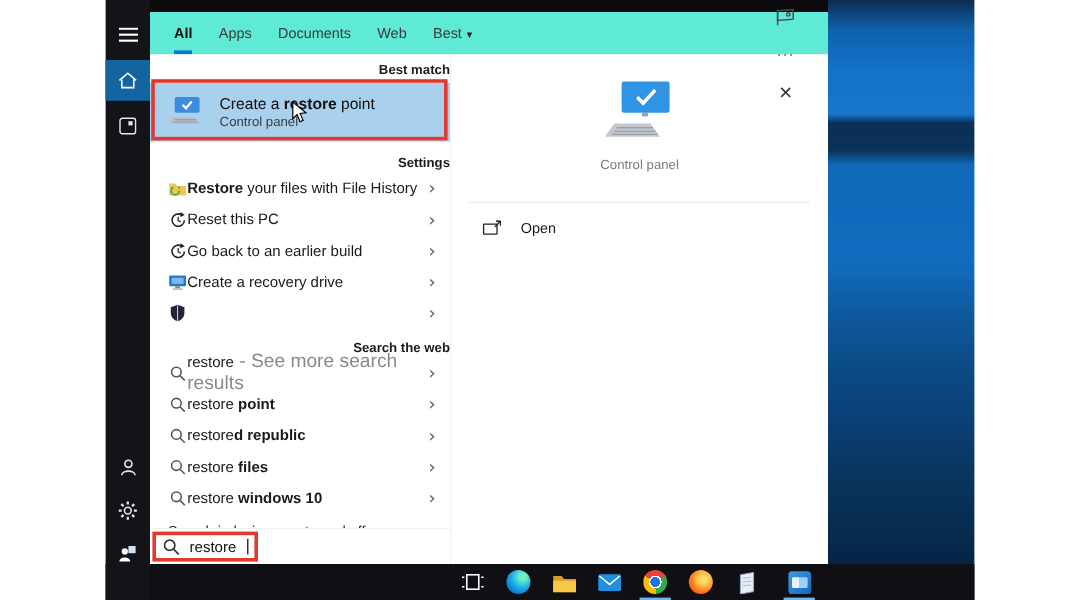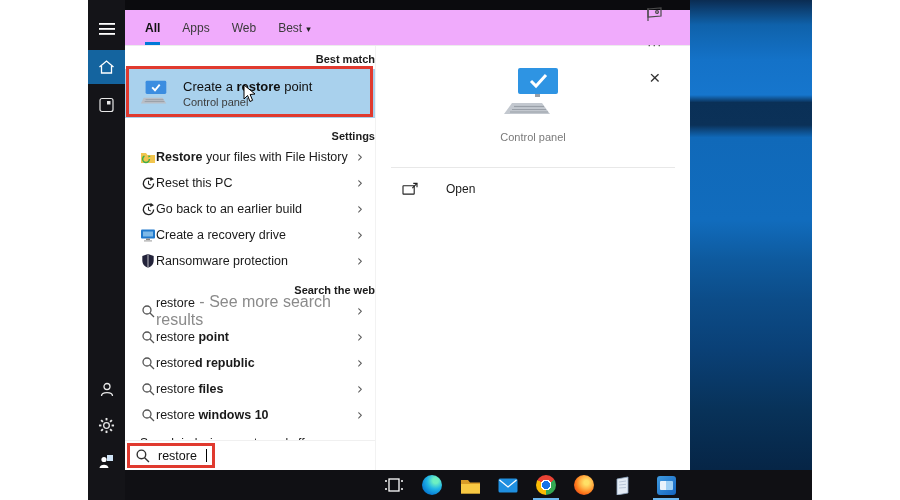--- a/index.html
+++ b/index.html
@@ -11,21 +11,21 @@
   .side-rail { position:absolute; left:88px; top:0; width:37px; height:500px; background:#141418; z-index:6; }
   .rail-btn { position:absolute; left:0; width:37px; height:34px; display:flex; align-items:center; justify-content:center; cursor:pointer; }
   .rail-btn.selected { background:#14649f; }
 
   
   .top-strip { position:absolute; left:125px; top:0; width:565px; height:10px; background:#0b0b0e; }
   .desktop { position:absolute; left:690px; top:0; width:122px; height:500px;
     background:linear-gradient(180deg,#0b2c52 0%,#0f62ab 5%,#1472c8 12%,#1676cd 19%,#0a3057 20.5%,#0b3158 25%,#1069b9 27.5%,#116cbd 44%,#0e5a9e 52%,#0c4c88 60%,#0a4076 70%,#083259 82%,#062546 94%,#05203f 100%); }
 
   
-  .search-header { position:absolute; left:125px; top:10px; width:565px; height:35px; background:#f0abfc; display:flex; align-items:center; padding:0 15px 0 20px; box-shadow:0 1px 0 #ececec; z-index:5; }
+  .search-header { position:absolute; left:125px; top:10px; width:565px; height:35px; background:#5eead4; display:flex; align-items:center; padding:0 15px 0 20px; box-shadow:0 1px 0 #ececec; z-index:5; }
   .tabs { display:flex; align-items:center; gap:22px; height:100%; }
   .tab { font-size:12px; color:#3a3a3a; height:100%; display:flex; align-items:center; padding-top:4px; border-bottom:3px solid transparent; cursor:pointer; }
   .tab.active { font-weight:bold; color:#111; border-bottom-color:#0078d7; }
   .tab .caret::after { content:"▾"; font-size:9px; margin-left:4px; color:#222; }
   .header-right { margin-left:auto; display:flex; align-items:center; gap:17px;flex-direction:column; }
   .rewards { display:flex; align-items:center; gap:5px; cursor:pointer; }
   .rewards-count { font-size:12px; color:#555; }
   .hdr-glyph { font-size:15px; color:#444; cursor:pointer; line-height:1; }
 
   .results-panel { position:absolute; left:125px; top:45px; width:250px; height:425px; background:#fff; z-index:4; padding-top:6px; }
@@ -54,21 +54,21 @@
 
   
   .anno { position:absolute; border:3px solid #e03a2f; z-index:50; pointer-events:none; }
 
   
   .preview-panel { position:absolute; left:375px; top:45px; width:315px; height:425px; background:#fff; border-left:1px solid #f2f2f2; z-index:4; text-align:center; }
   .pv-icon { margin-top:22px; display:inline-block; }
   .pv-title { font-size:15px; color:#1a1a1a; margin-top:10px; }
   .pv-sub { font-size:11px; color:#7a7a7a; margin-top:6px; }
   .pv-divider { height:1px; background:#e8e8e8; margin:24px 15px 0 15px; }
-  .pv-open { display:flex; align-items:center; gap:28px; padding:14px 0 0 26px; cursor:pointer; }
+  .pv-open { display:flex; align-items:center; gap:16px; padding:14px 0 0 26px; cursor:pointer; }
   .pv-open-label { font-size:12px; color:#1a1a1a; }
 
   
   .taskbar { position:absolute; left:88px; top:470px; width:724px; height:30px; background:#101014; z-index:5; }
   .start-btn { position:absolute; left:8px; top:6px; width:20px; height:18px; display:flex; align-items:center; justify-content:center; cursor:pointer; }
   .tb-icons { position:absolute; left:294px; top:0; height:30px; display:flex; align-items:center; gap:14px; }
   .tb-item { width:24px; height:30px; display:flex; align-items:center; justify-content:center; position:relative; cursor:pointer; }
   .tb-item.active::after { content:""; position:absolute; bottom:0; left:-1px; width:26px; height:2px; background:#6cb8f0; }
   .tb-item.shift { margin-left:6px; }
   .circle20 { width:20px; height:20px; border-radius:50%; }
@@ -143,20 +143,23 @@
 
   <div class="search-header">
     <div class="tabs">
       <div class="tab active">
           <span>All</span>
         </div>
       <div class="tab">
           <span>Apps</span>
         </div>
       <div class="tab">
+          <span>Documents</span>
+        </div>
+      <div class="tab">
           <span>Web</span>
         </div>
       <div class="tab">
           <span>Best</span>
           <span class="caret"></span>
         </div>
     </div>
     <div class="header-right">
       <div class="rewards">
         <span class="rewards-count">25</span>
@@ -250,21 +253,20 @@
       <span><span class="part">Create a recovery drive</span></span>
       <span class="chev">›</span>
     </div>
     <div class="row">
       <span class="ricon">
         <svg width="14" height="16" viewBox="0 0 16 17">
             <path d="M8 0.5 L14.5 2.8 V8 c0 4.4-3 7-6.5 8.2 C4.5 15 1.5 12.4 1.5 8 V2.8 Z" fill="#23233a"></path>
             <line x1="8" y1="1" x2="8" y2="16" stroke="#fff" stroke-width="0.8"></line>
           </svg>
       </span>
-      <span><span class="part">Ransomware protection</span></span>
       <span class="chev">›</span>
     </div>
 
     <div class="gap8"></div>
     <div class="section-label">Search the web</div>
 
     <div class="row">
       <span class="ricon">
           <svg width="14" height="14" viewBox="0 0 14 14" fill="none" stroke="#555" stroke-width="1.3">
             <circle cx="6" cy="6" r="4"></circle>

